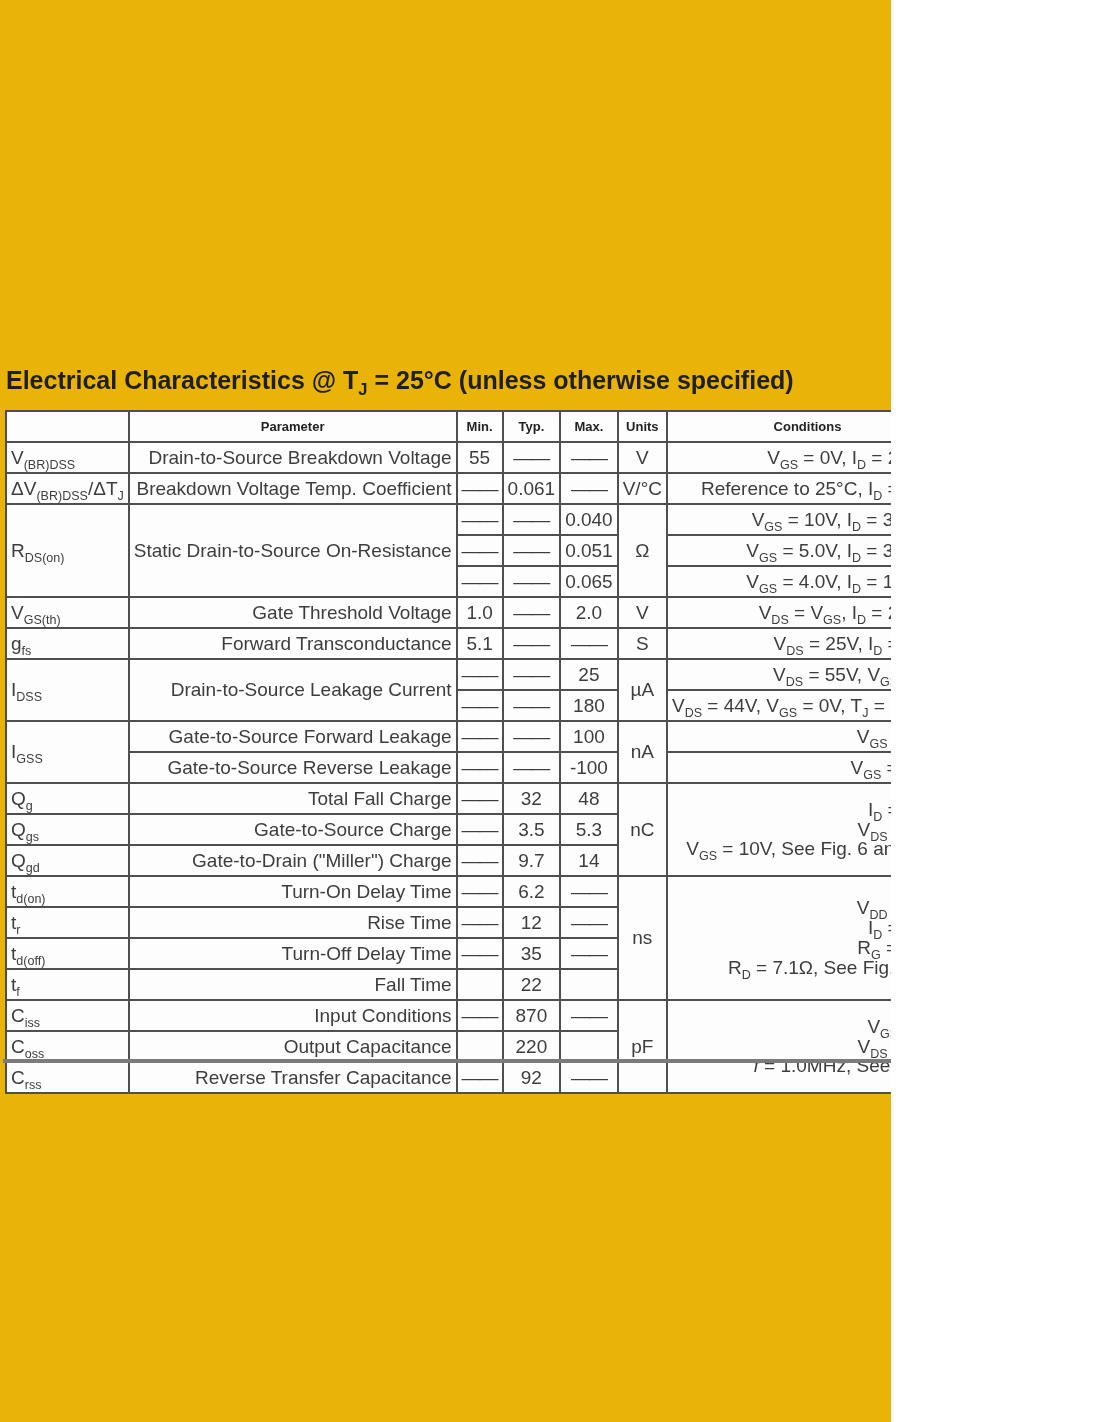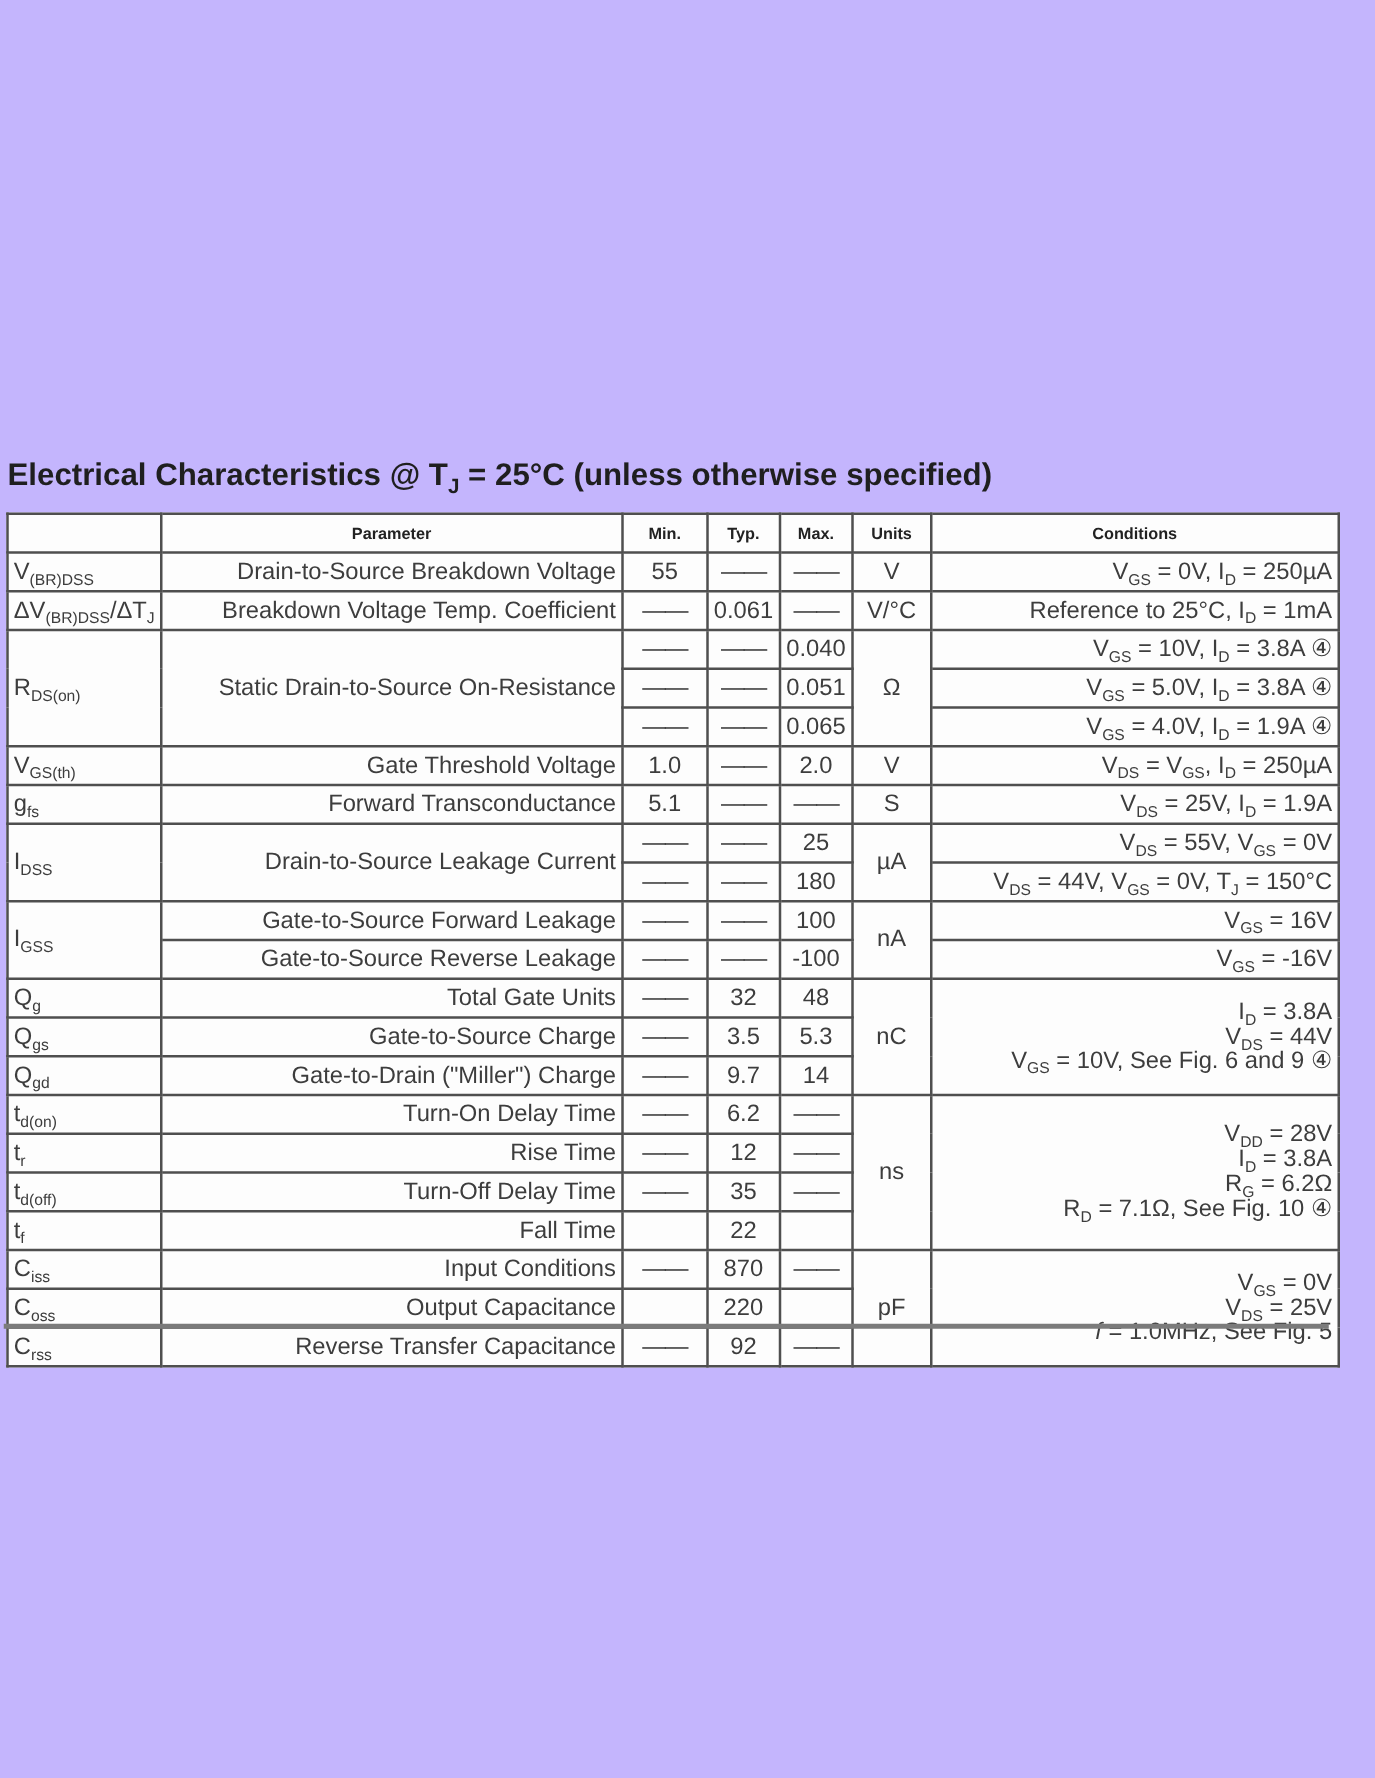--- a/index.html
+++ b/index.html
@@ -1,17 +1,17 @@
 <!DOCTYPE html>
 <html><head>
 <meta charset="utf-8">
 <style>
   html,body{margin:0;padding:0;background:#ffffff;}
   .page{
-    position:relative;width:1100px;height:1422px;background:#c4b5fd;
+    position:relative;width:891px;height:1422px;background:#eab308;
     font-family:"Liberation Sans", sans-serif;color:#3d3d3d;overflow:hidden;
   }
   .title{
     position:absolute;left:6px;top:366px;font-size:25px;font-weight:bold;
     color:#1f1f1f;letter-spacing:0px;white-space:nowrap;
   }
   .ec-table{
     position:absolute;left:5px;top:410px;border-collapse:collapse;
     table-layout:fixed;background:#fdfdfd;
   }
@@ -146,21 +146,21 @@
         </tr>
         <tr>
           <td class="par">Gate-to-Source Reverse Leakage</td>
           <td class="num dash">——</td>
           <td class="num dash">——</td>
           <td class="num">-100</td>
           <td class="cond">V<sub>GS</sub> = -16V</td>
         </tr>
         <tr>
           <td class="sym">Q<sub>g</sub></td>
-          <td class="par">Total Gate Units</td>
+          <td class="par">Total Fall Charge</td>
           <td class="num dash">——</td>
           <td class="num">32</td>
           <td class="num">48</td>
           <td rowspan="3" class="unit">nC</td>
           <td rowspan="3" class="cond">I<sub>D</sub> = 3.8A<br>V<sub>DS</sub> = 44V<br>V<sub>GS</sub> = 10V, See Fig. 6 and 9 ④</td>
         </tr>
         <tr>
           <td class="sym">Q<sub>gs</sub></td>
           <td class="par">Gate-to-Source Charge</td>
           <td class="num dash">——</td>

